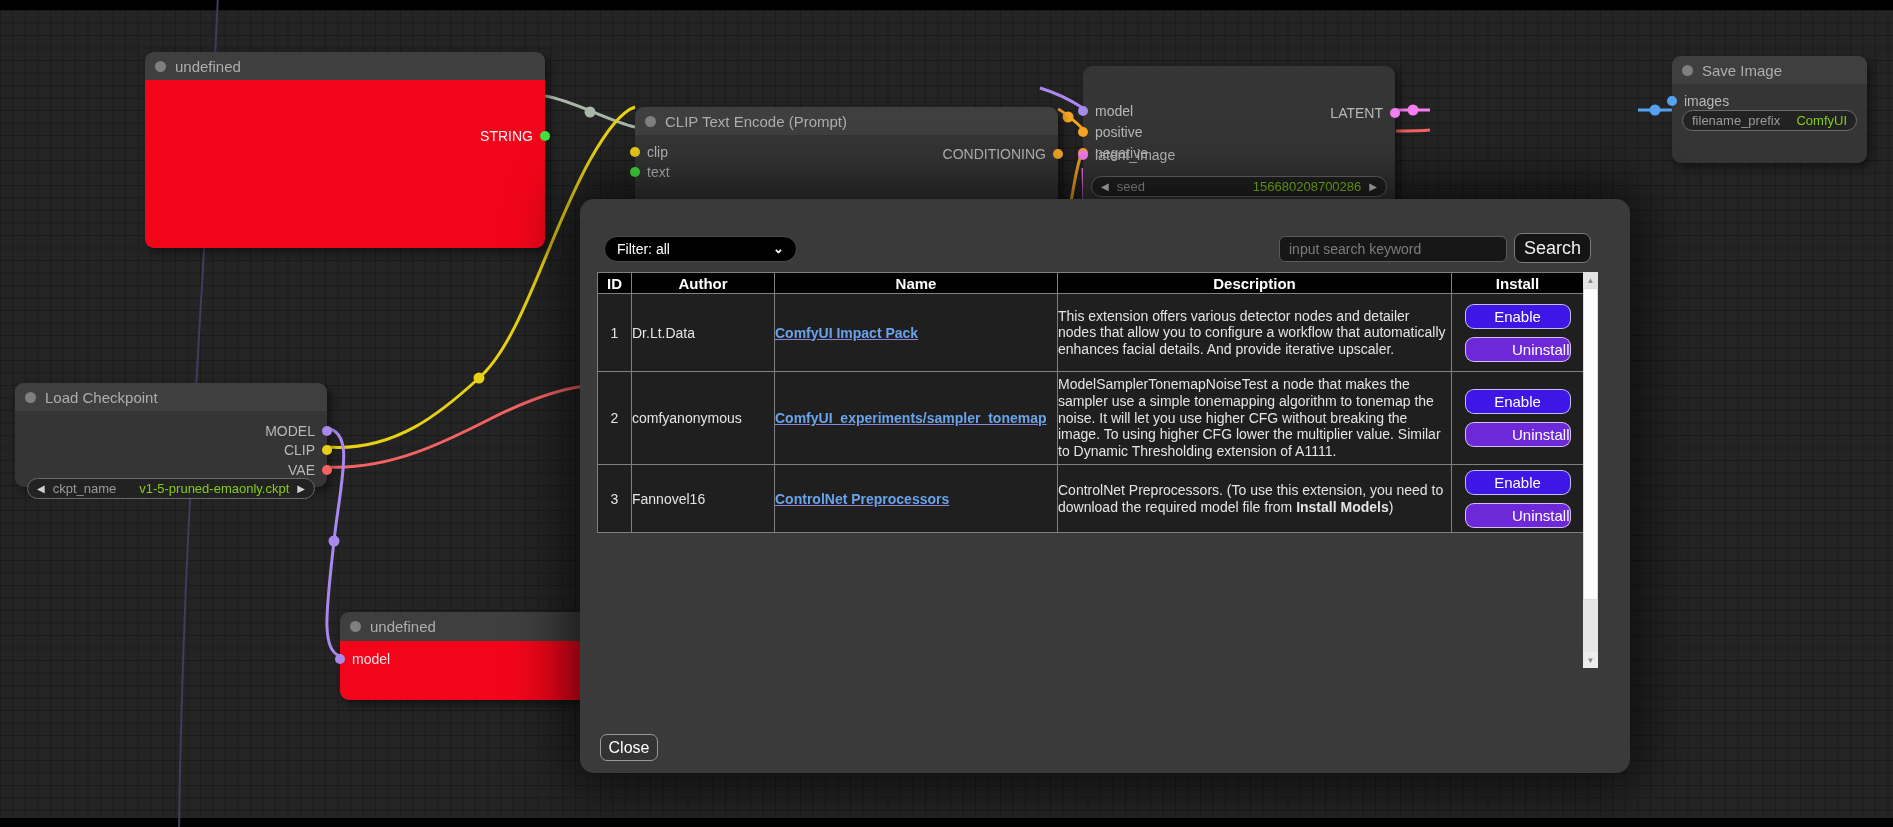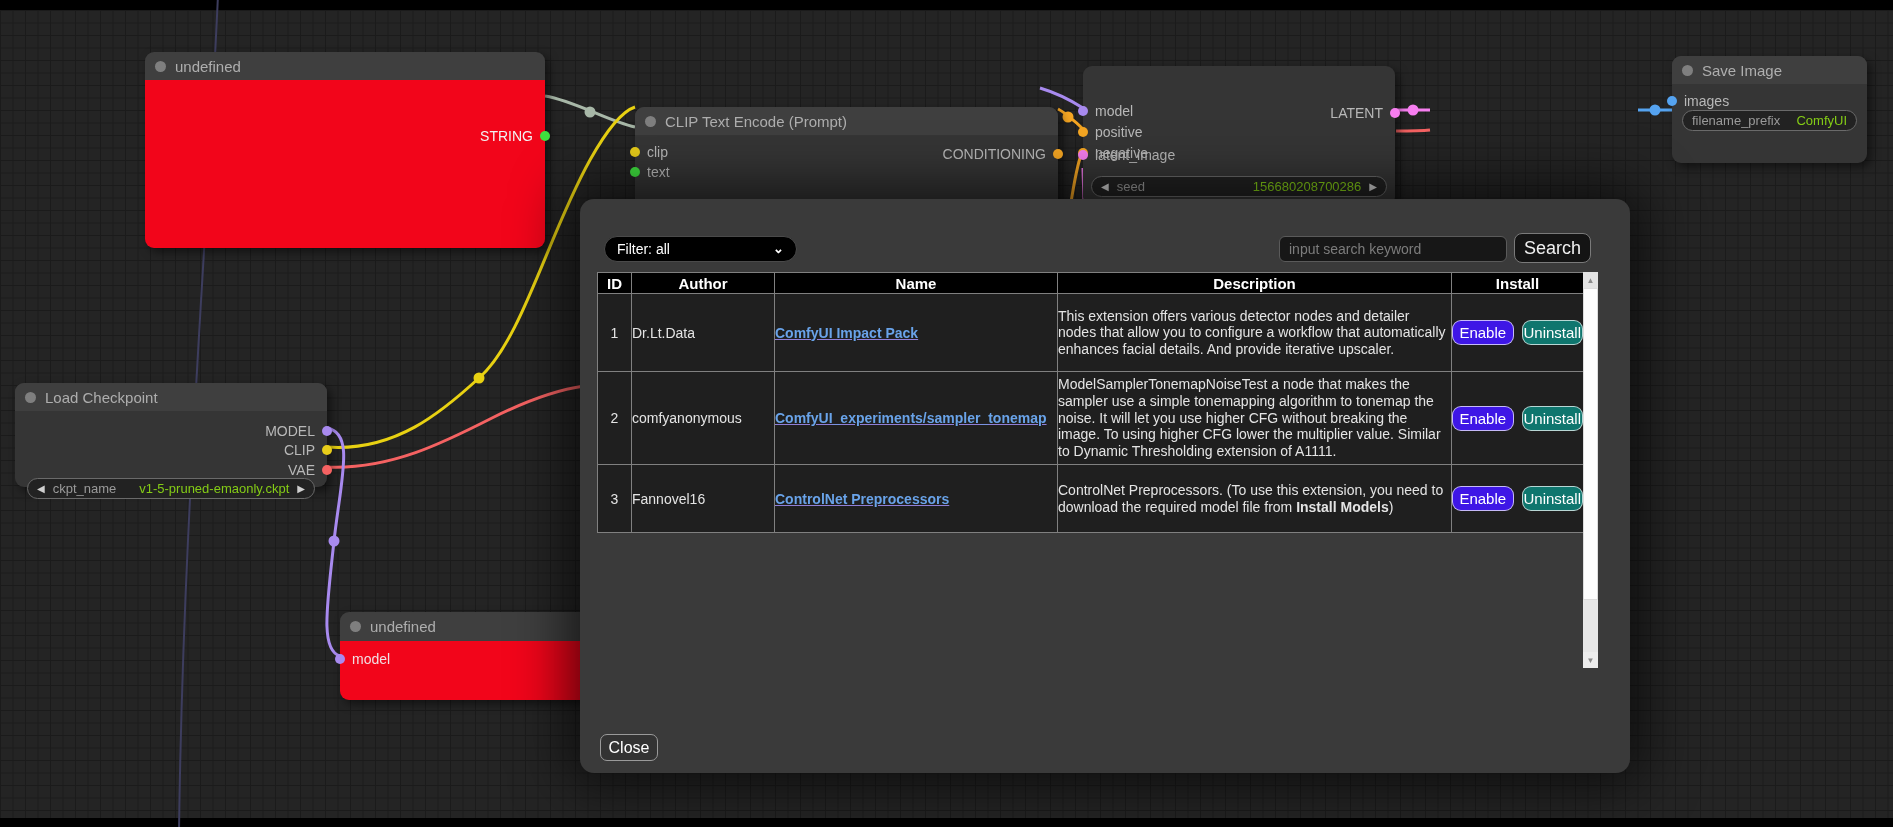--- a/index.html
+++ b/index.html
@@ -43,25 +43,25 @@
   table.ext th{background:#000;color:#fff;font-size:15px;font-weight:bold;height:20px;}
   table.ext th,table.ext td{border:1px solid #808080;padding:0;}
   table.ext td{background:#1f1f1f;color:#e4e4e4;font-size:14px;vertical-align:middle;}
   tr.r1 td{height:77px;} tr.r2 td{height:92px;} tr.r3 td{height:67px;}
   td.c-id{text-align:center;}
   td.c-author{padding:0 8px;}
   td.c-name{padding:0 8px;}
   td.c-name a{color:#69a3e9;font-weight:bold;text-decoration:underline;text-decoration-color:#8f7fd8;margin-top:36px;}
   td.c-desc{padding:3px 6px;font-size:13.2px;line-height:1.19;color:#e0e0e0;vertical-align:top;}
   td.c-install{}
-  .btnstack{display:flex;flex-direction:row;align-items:center;gap:8px;}
+  .btnstack{display:flex;flex-direction:column;align-items:center;gap:8px;}
   .btn-enable,.btn-uninstall{width:106px;height:25px;border-radius:9px;color:#fff;font-size:15px;cursor:pointer;
     border:1px solid rgba(255,255,255,.7);font-family:"Liberation Sans",sans-serif;padding:0;}
   .btn-enable{background:#3e16e6;}
-  .btn-uninstall{background:#0f766e;}
+  .btn-uninstall{background:#6d28d9;text-align:right;}
   .vscroll{position:absolute;left:1003px;top:73px;width:15px;height:396px;background:#ececec;}
   .sb-up{position:absolute;left:0;top:0;width:15px;height:16px;background:#e3e3e3;color:#8a8a8a;font-size:8px;
     display:flex;align-items:center;justify-content:center;cursor:pointer;}
   .sb-thumb{position:absolute;left:0;top:16px;width:15px;height:312px;background:#fdfdfd;box-sizing:border-box;border:1px solid #dcdcdc;cursor:pointer;}
   .sb-track-low{position:absolute;left:0;top:328px;width:15px;height:52px;background:#e6e6e6;}
   .sb-down{position:absolute;left:0;bottom:0;width:15px;height:16px;background:#ececec;color:#8a8a8a;font-size:8px;
     display:flex;align-items:center;justify-content:center;cursor:pointer;}
   .close-btn{position:absolute;left:20px;top:535px;width:58px;height:27px;background:#333;border:1px solid #9a9a9a;border-radius:7px;
     color:#fff;font-size:16px;cursor:pointer;font-family:"Liberation Sans",sans-serif;padding:0;}
 </style>

